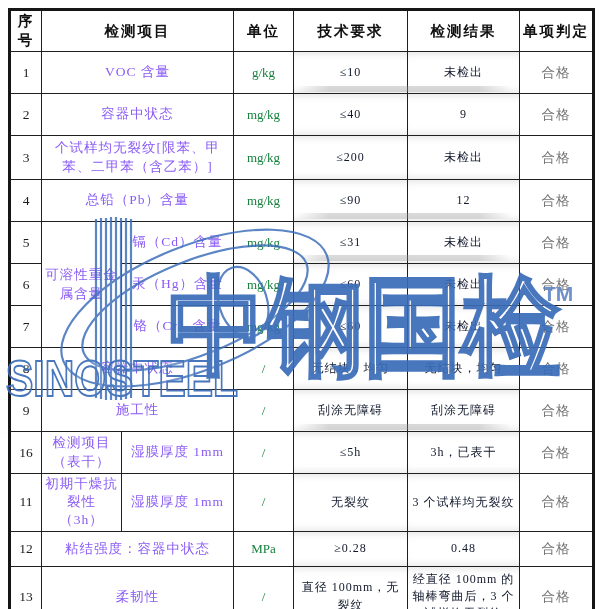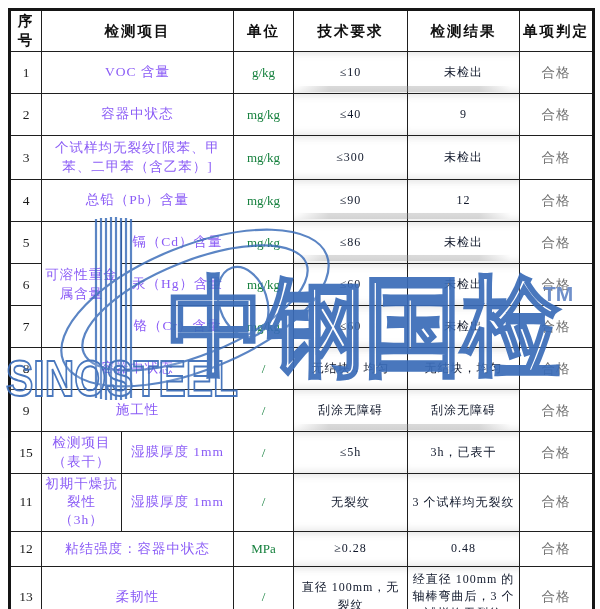--- a/index.html
+++ b/index.html
@@ -91,40 +91,40 @@
       <td class="unit">mg/kg</td>
       <td class="faded streak">≤40</td>
       <td class="faded streak">9</td>
       <td class="verdict">合格</td>
     </tr>
 
     <tr class="h-md">
       <td class="num">3</td>
       <td class="item" colspan="2">个试样均无裂纹[限苯、甲苯、二甲苯（含乙苯）]</td>
       <td class="unit">mg/kg</td>
-      <td class="faded streak">≤300</td>
+      <td class="faded streak">≤200</td>
       <td class="faded streak">未检出</td>
       <td class="verdict">合格</td>
     </tr>
 
     <tr>
       <td class="num">4</td>
       <td class="item" colspan="2">总铅（Pb）含量</td>
       <td class="unit">mg/kg</td>
       <td class="faded streak">≤90</td>
       <td class="faded streak">12</td>
       <td class="verdict">合格</td>
     </tr>
 
     <tr>
       <td class="num">5</td>
       <td class="item" rowspan="3">可溶性重金属含量</td>
       <td class="item">镉（Cd）含量</td>
       <td class="unit">mg/kg</td>
-      <td class="faded streak">≤86</td>
+      <td class="faded streak">≤31</td>
       <td class="faded streak">未检出</td>
       <td class="verdict">合格</td>
     </tr>
 
     <tr>
       <td class="num">6</td>
       <td class="item">汞（Hg）含量</td>
       <td class="unit">mg/kg</td>
       <td class="faded streak">≤60</td>
       <td class="faded streak">未检出</td>
@@ -152,21 +152,21 @@
     <tr>
       <td class="num">9</td>
       <td class="item" colspan="2">施工性</td>
       <td class="unit">/</td>
       <td class="faded streak">刮涂无障碍</td>
       <td class="faded streak">刮涂无障碍</td>
       <td class="verdict">合格</td>
     </tr>
 
     <tr>
-      <td class="num">15</td>
+      <td class="num">16</td>
       <td class="item">检测项目（表干）</td>
       <td class="item">湿膜厚度 1mm</td>
       <td class="unit">/</td>
       <td class="faded streak">≤5h</td>
       <td class="faded streak">3h，已表干</td>
       <td class="verdict">合格</td>
     </tr>
 
     <tr>
       <td class="num">11</td>

